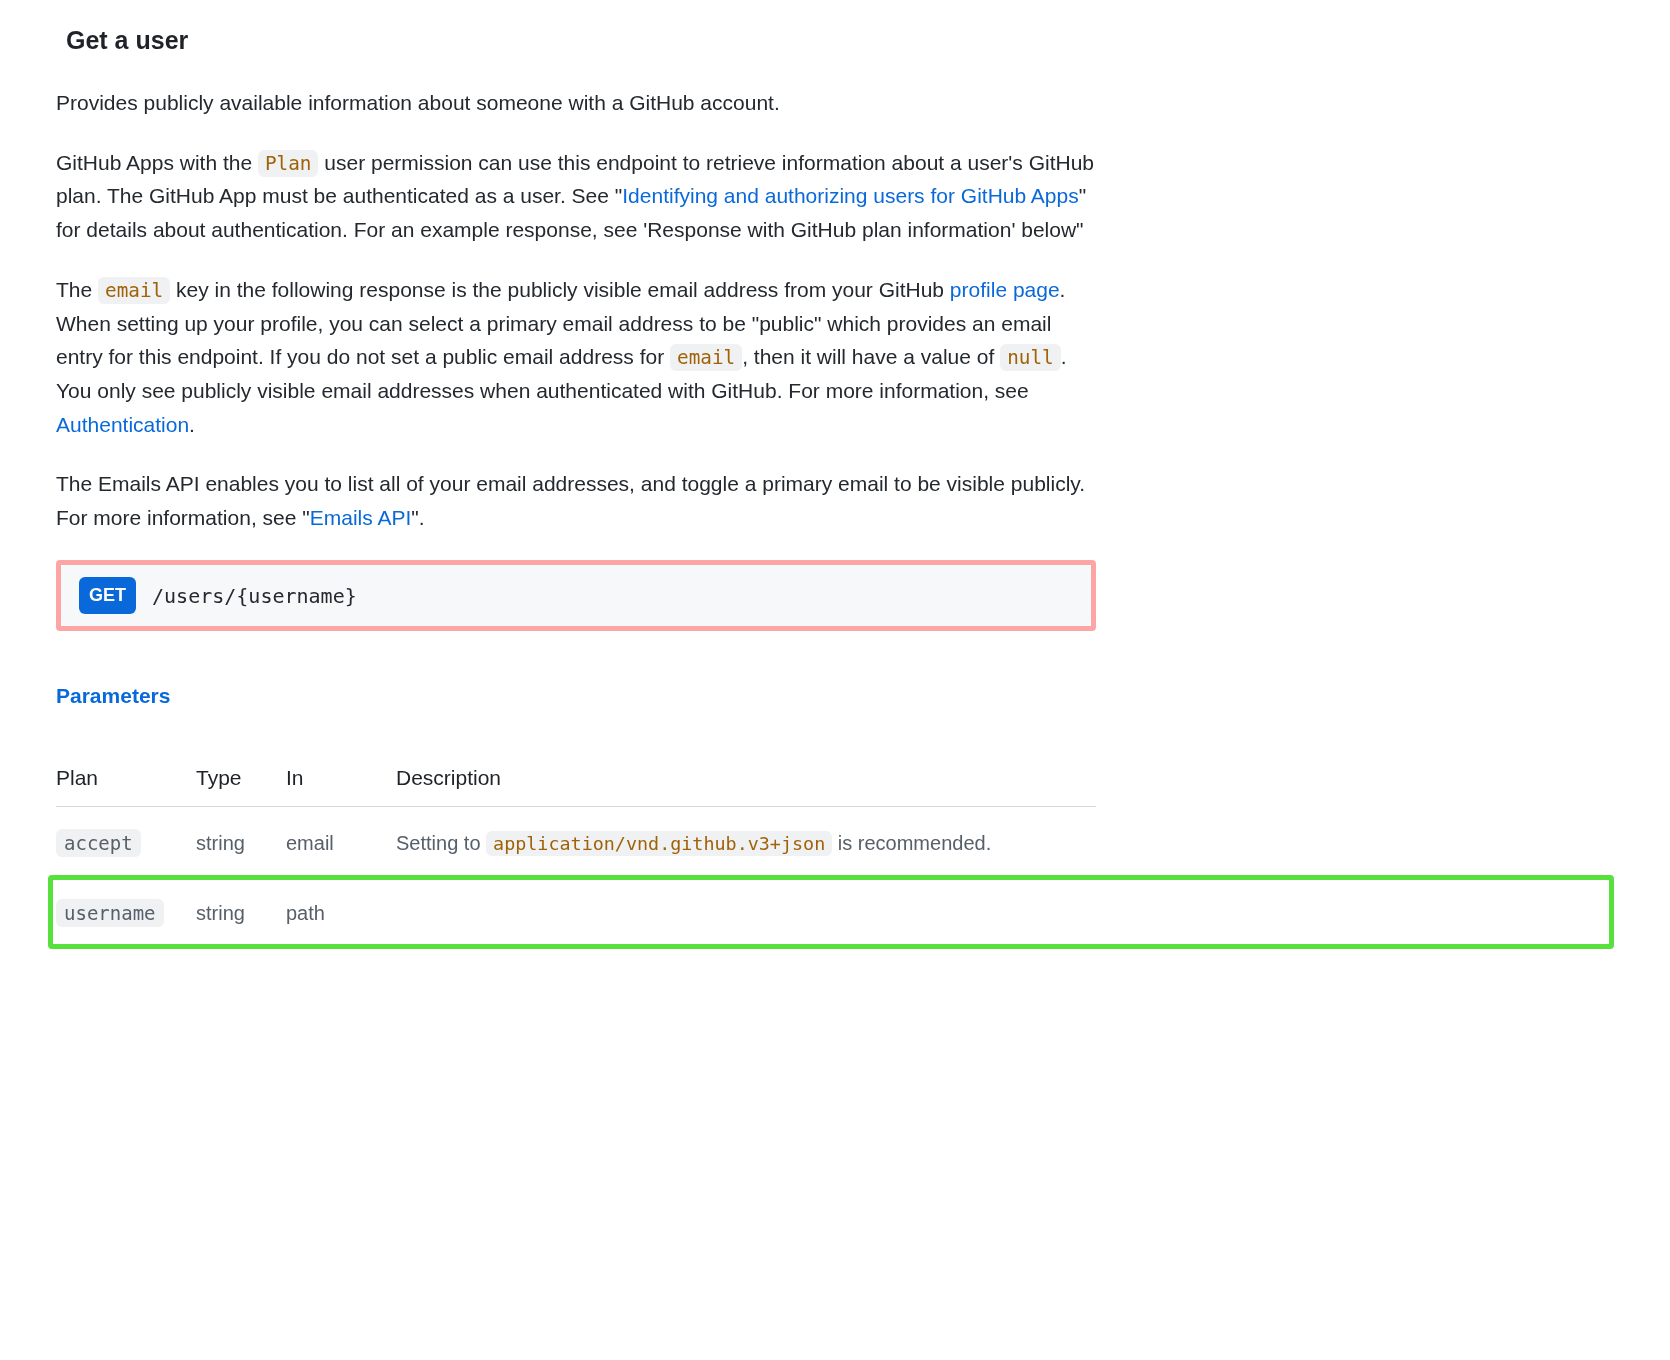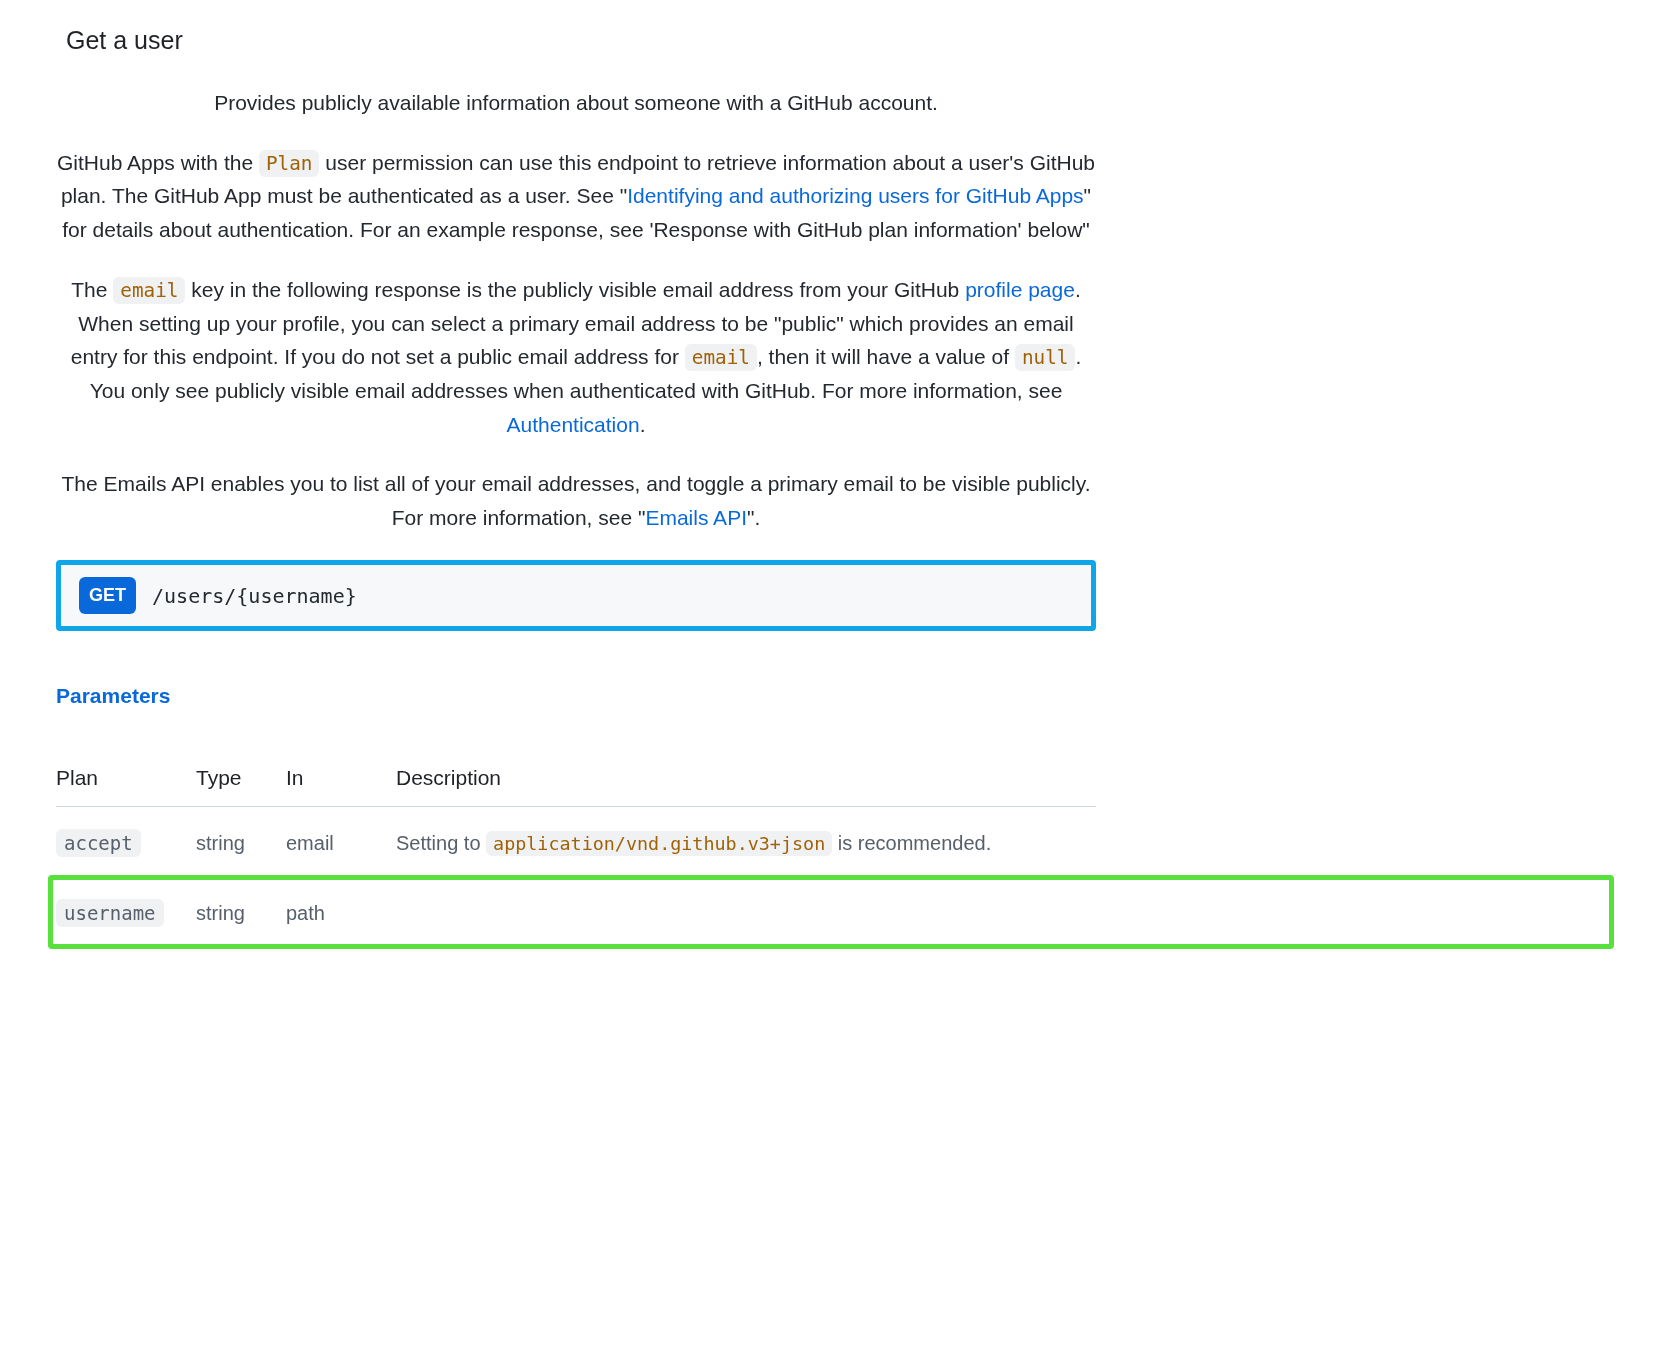--- a/index.html
+++ b/index.html
@@ -11,43 +11,42 @@
     font-size: 21px;
     line-height: 1.6;
     background: #ffffff;
   }
   .page {
     width: 1670px;
     padding: 20px 56px 40px 56px;
   }
   h1.title {
     font-size: 25px;
-    font-weight: 400;
+    font-weight: 700;
     margin: 0 0 26px 10px;
     color: #1f2328;
   }
   p.body {
     margin: 0 0 26px 0;
     max-width: 1040px;
-    text-align: center;
   }
   a.link {
     color: #0969da;
     text-decoration: none;
   }
   code.inline {
     font-family: ui-monospace, SFMono-Regular, "SF Mono", Menlo, Consolas, monospace;
     font-size: 0.92em;
     background: #eff1f3;
     border-radius: 6px;
     padding: 2px 7px;
     color: #a16207;
   }
   .endpoint-wrap {
-    border: 5px solid #0ea5e9;
+    border: 5px solid #fca5a5;
     border-radius: 4px;
     margin: 20px 0 48px 0;
     width: 1040px;
   }
   .endpoint {
     background: #f6f8fa;
     border-radius: 6px;
     padding: 12px 18px;
     display: flex;
     align-items: center;

